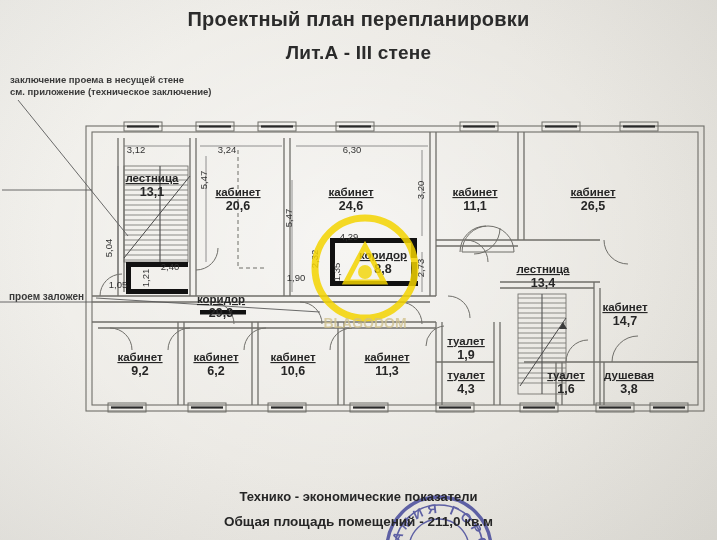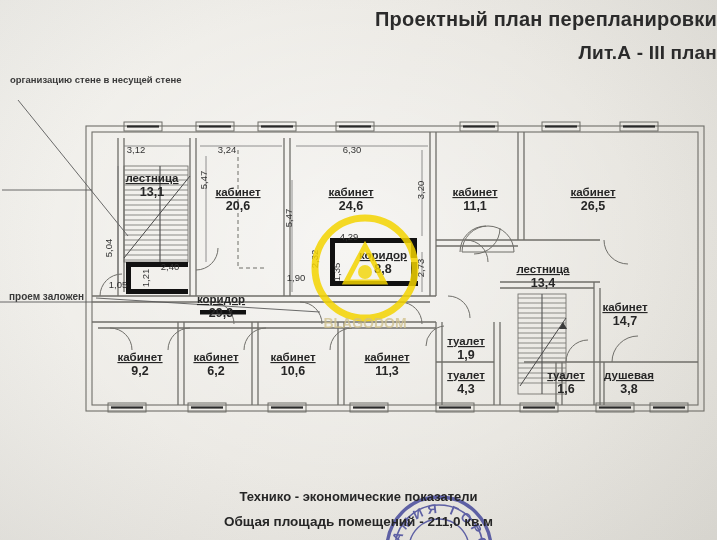--- a/index.html
+++ b/index.html
@@ -14,21 +14,21 @@
     position:absolute;inset:0;
     background:
       linear-gradient(115deg,#f4f3ef 0%,#eceae5 45%,#e6e4de 100%);
   }
   #paper:after{
     content:"";position:absolute;inset:0;
     background:radial-gradient(ellipse at 48% 45%,rgba(255,255,255,.55) 0%,rgba(255,255,255,0) 55%,rgba(120,118,110,.14) 100%);
     pointer-events:none;
   }
   .title{
-    position:absolute;left:0;right:0;text-align:right;
+    position:absolute;left:0;right:0;text-align:center;
     color:#2b2b2b;font-weight:bold;letter-spacing:.2px;
   }
   #title-main{top:8px;font-size:20px;}
   #title-sub{top:42px;font-size:19px;}
 
   .note{
     position:absolute;color:#3a3a3a;font-size:9.5px;font-weight:bold;
     line-height:12px;white-space:nowrap;
   }
   #note-opening{left:10px;top:74px;}
@@ -50,24 +50,25 @@
   }
   
   #watermark{position:absolute;left:292px;top:200px;width:146px;height:146px;pointer-events:none;}
 </style>
 </head>
 <body>
 
 <div id="paper"></div>
 
 <div class="title" id="title-main">Проектный план перепланировки</div>
-<div class="title" id="title-sub">Лит.А - III план</div>
+<div class="title" id="title-sub">Лит.А - III стене</div>
 
 <div class="note" id="note-opening">
-  <div>организацию стене  в несущей стене</div>
+  <div>заключение проема  в несущей стене</div>
+  <div>см. приложение (техническое заключение)</div>
 </div>
 <div class="note" id="note-proem">проем заложен</div>
 
 <svg id="plan" width="717" height="540">
   <defs>
     <g id="win">
         <rect x="0" y="0" width="38" height="9" fill="none" stroke="#6f6e69" stroke-width="1"></rect>
         <line x1="3" y1="4.5" x2="35" y2="4.5" stroke="#2a2a2a" stroke-width="2.2"></line>
       </g>
   </defs>

